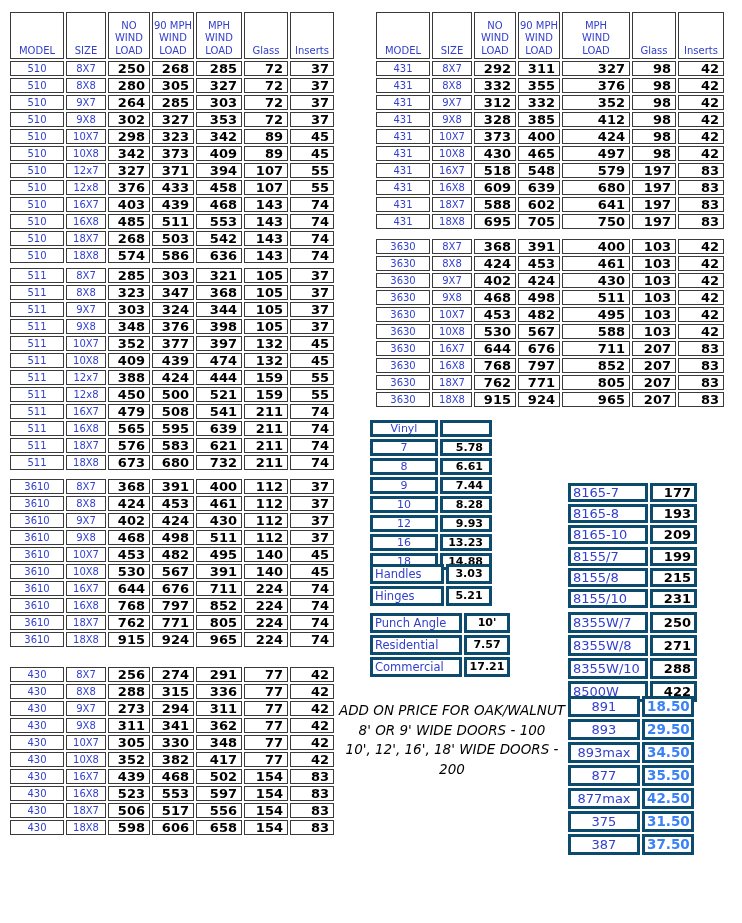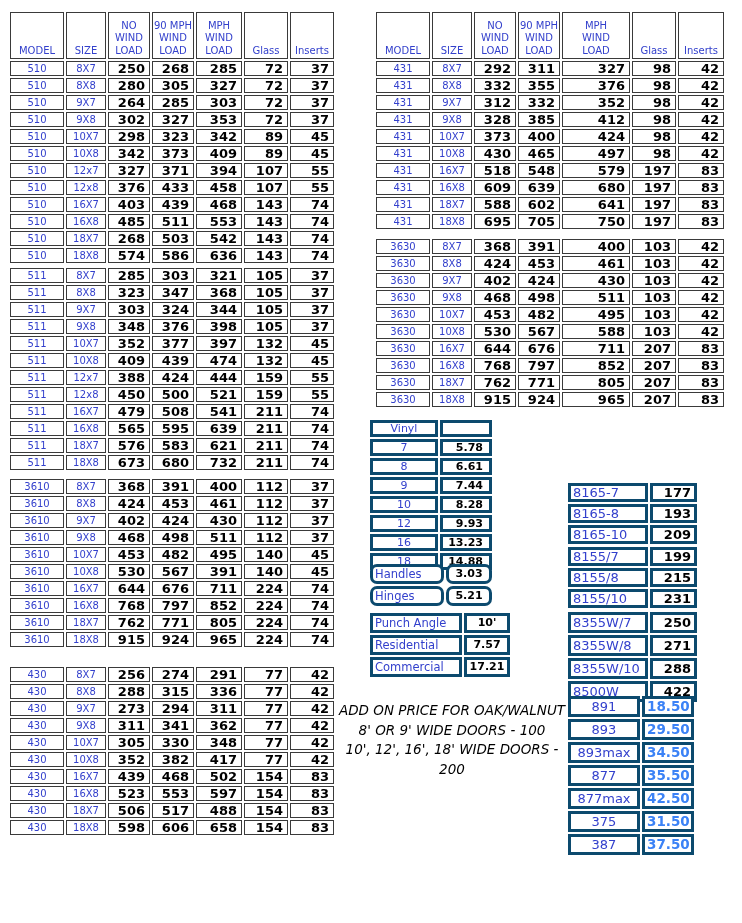--- a/index.html
+++ b/index.html
@@ -35,21 +35,21 @@
   table.pt.r td:nth-child(7) { width: 40px; }
 
   
   table.st { border-collapse: separate; border-spacing: 2px; }
   table.st td { border: 3px solid #0c4a6e; background: #fff; vertical-align: middle; overflow: hidden; margin-top: 32px; }
 
   table.vinyl td { height: 11px; line-height: 11px; }
   table.vinyl td:first-child { width: 62px; color: var(--blue); font-size: 11px; text-align: center; }
   table.vinyl td:last-child { width: 40px; font-weight: bold; font-size: 11px; color: #000; text-align: right; padding-right: 6px; }
 
-  table.hardware td { height: 14px; line-height: 14px; border-radius: 7px; }
+  table.hardware td { height: 14px; line-height: 14px; }
   table.hardware td:first-child { width: 66px; color: var(--blue); font-size: 11.5px; text-align: left; padding-left: 2px; }
   table.hardware td:last-child { width: 40px; font-weight: bold; font-size: 11px; color: #000; text-align: center; }
 
   table.angle td { height: 14px; line-height: 14px; }
   table.angle td:first-child { width: 84px; color: var(--blue); font-size: 11.5px; text-align: left; padding-left: 2px; }
   table.angle td:last-child { width: 40px; font-weight: bold; font-size: 11px; color: #000; text-align: center; }
 
   table.codes td { height: 12px; line-height: 13px; }
   table.codes td:first-child { width: 72px; color: var(--blue); font-size: 13px; text-align: left; padding-left: 2px; }
   table.codes td:last-child { width: 38px; font-weight: bold; font-size: 13px; color: #000; text-align: right; padding-right: 3px; }
@@ -484,21 +484,21 @@
           <td>553</td>
           <td>597</td>
           <td>154</td>
           <td>83</td>
         </tr>
         <tr>
           <td>430</td>
           <td>18X7</td>
           <td>506</td>
           <td>517</td>
-          <td>488</td>
+          <td>556</td>
           <td>154</td>
           <td>83</td>
         </tr>
         <tr>
           <td>430</td>
           <td>18X8</td>
           <td>598</td>
           <td>606</td>
           <td>658</td>
           <td>154</td>

